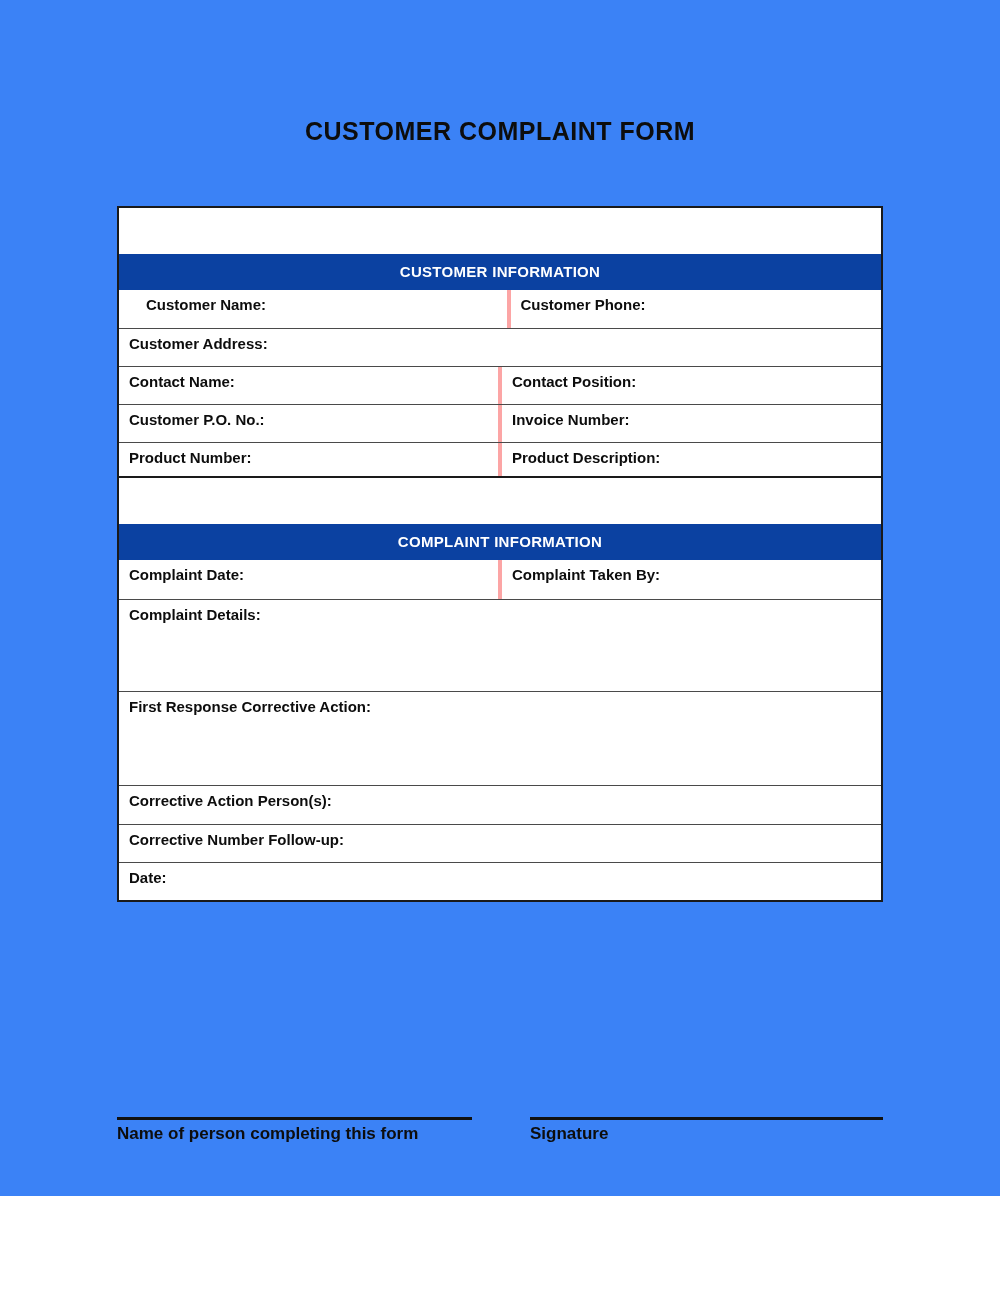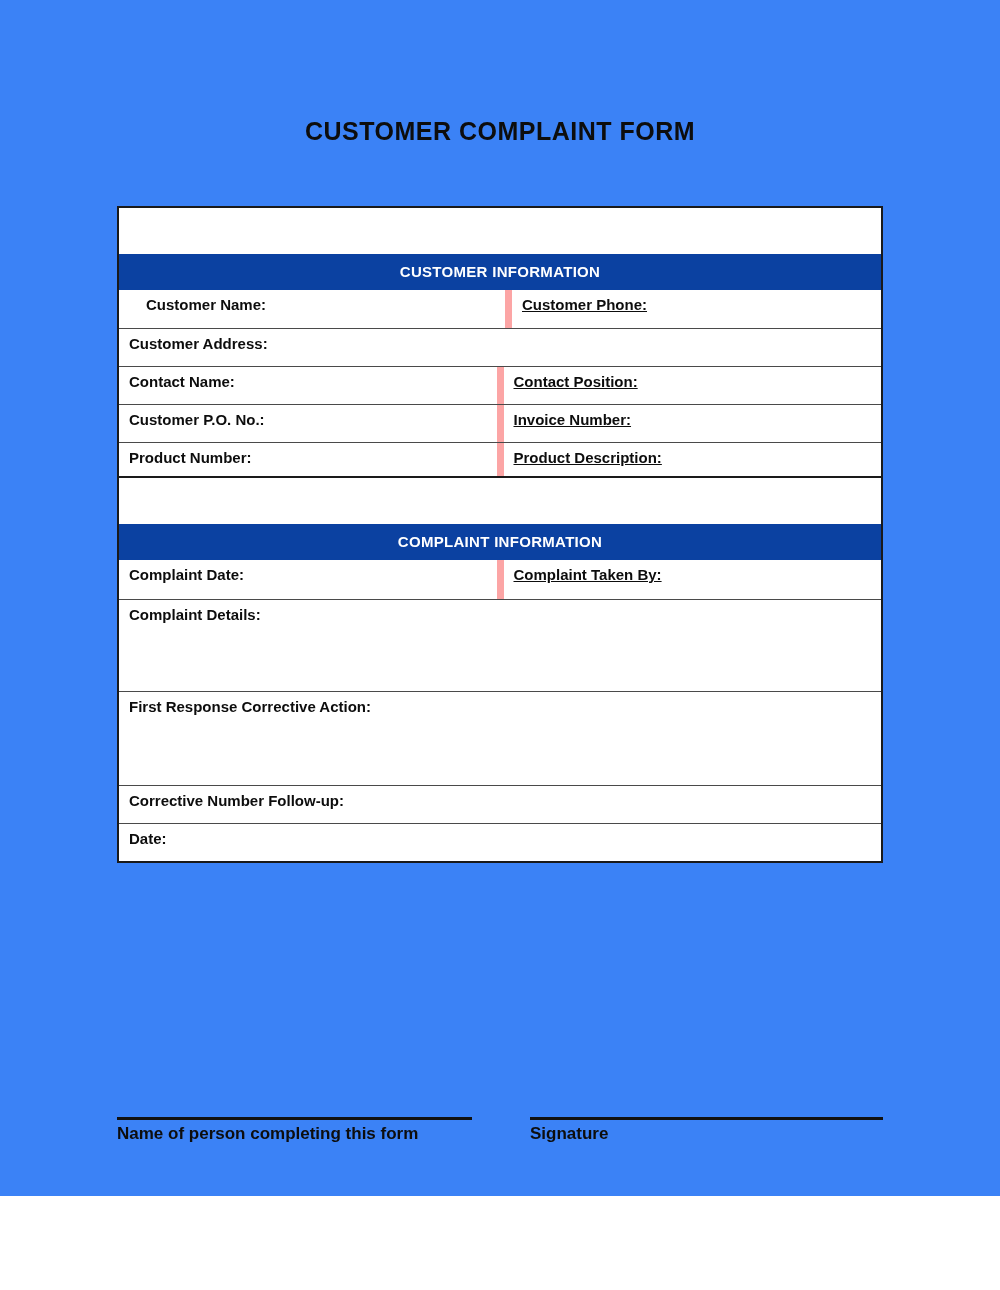--- a/index.html
+++ b/index.html
@@ -52,21 +52,21 @@
     border-top: 1px solid #4a4a4a;
   }
   .tcell {
     flex: 1 1 0;
     padding: 6px 0 0 10px;
     font-size: 15px;
     font-weight: bold;
     color: #0d0d0d;
     line-height: 1.25;
   }
-  .tcell + .tcell { border-left: 7px solid #fca5a5; text-decoration: underline; }
+  .tcell + .tcell { border-left: 4px solid #fca5a5; }
   
   .h-38 { height: 38px; }
   .h-39 { height: 39px; }
   .h-92 { height: 92px; }
   .h-94 { height: 94px; }
   .h-95 { height: 95px; }
   .h-97 { height: 97px; }
   .sig-area {
     position: absolute;
     top: 1117px;
@@ -159,20 +159,25 @@
       </div>
     </div>
 
     <div class="trow h-94">
       <div class="tcell">
         <span>First Response Corrective Action:</span>
       </div>
     </div>
 
 
+    <div class="trow h-39">
+      <div class="tcell">
+        <span>Corrective Action Person(s):</span>
+      </div>
+    </div>
 
     <div class="trow h-38">
       <div class="tcell">
         <span>Corrective Number Follow-up:</span>
       </div>
     </div>
 
 
     <div class="trow h-38">
       <div class="tcell">

